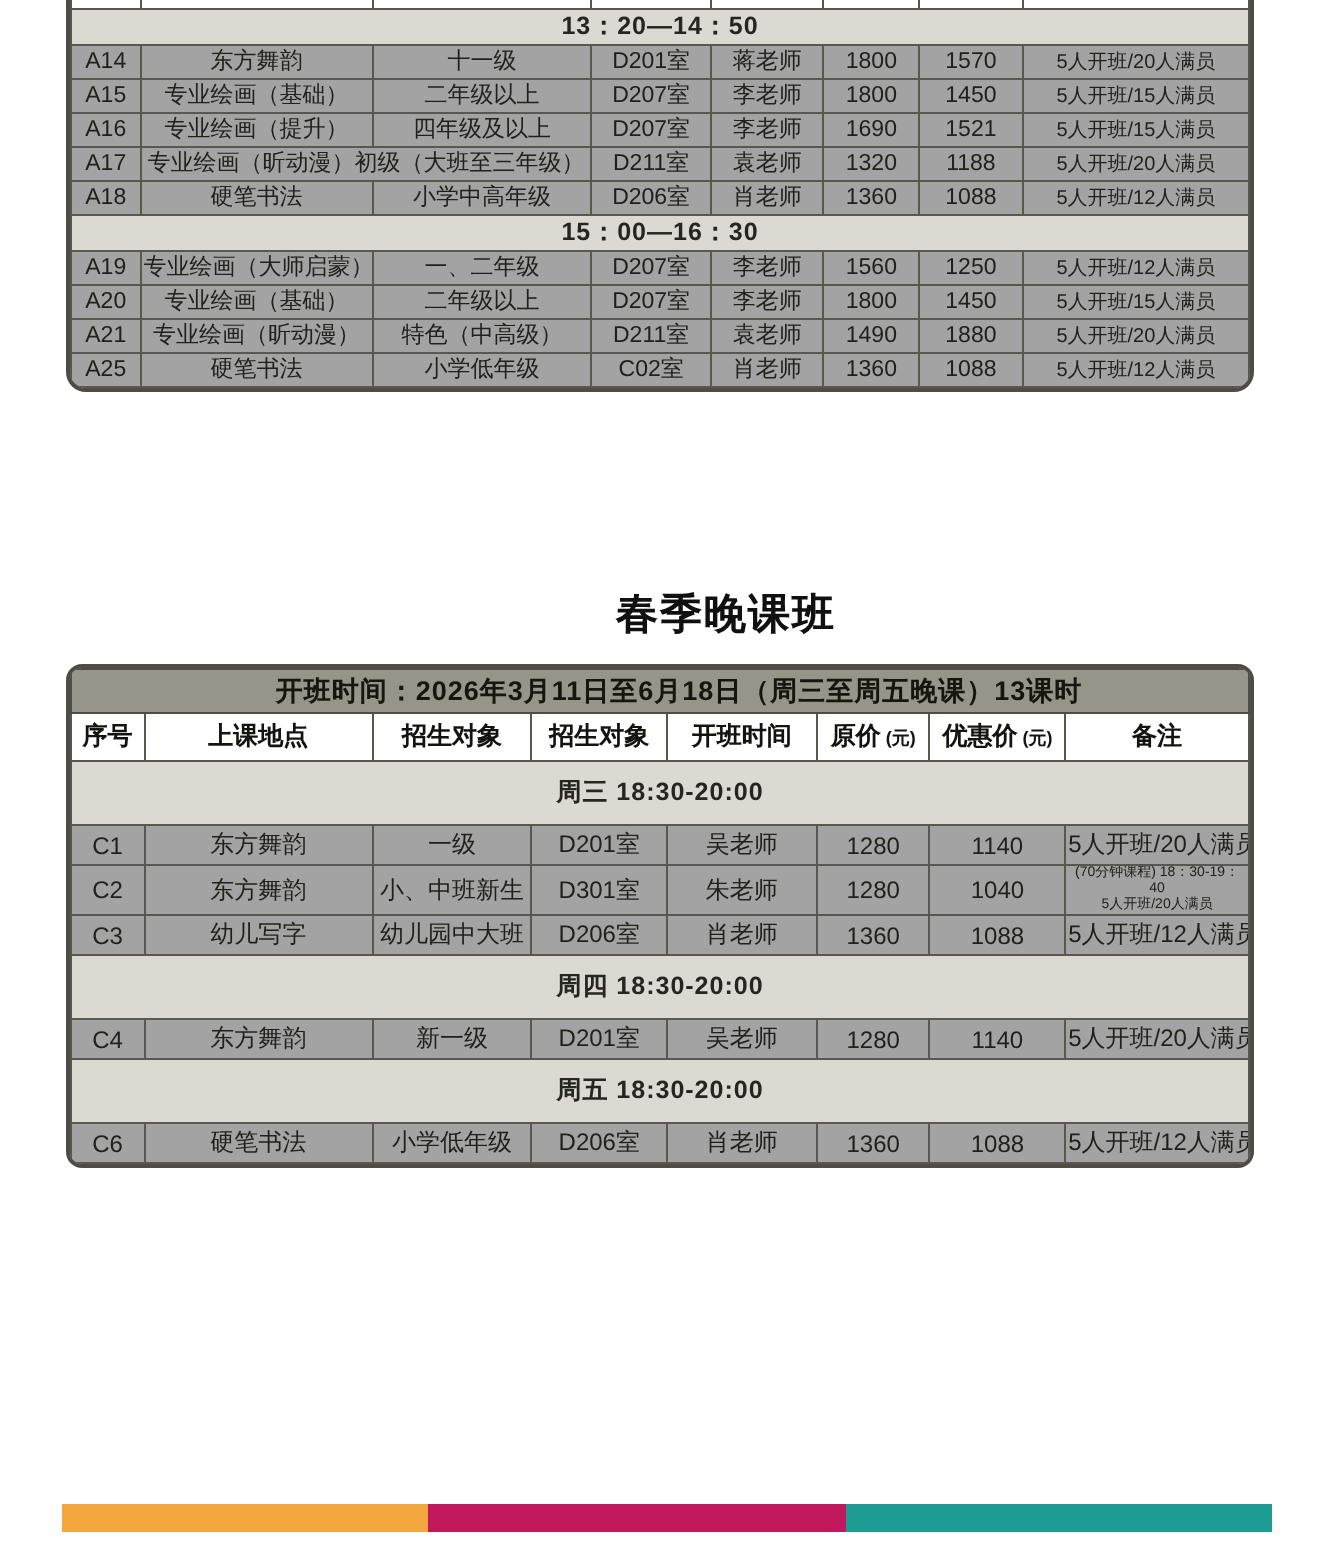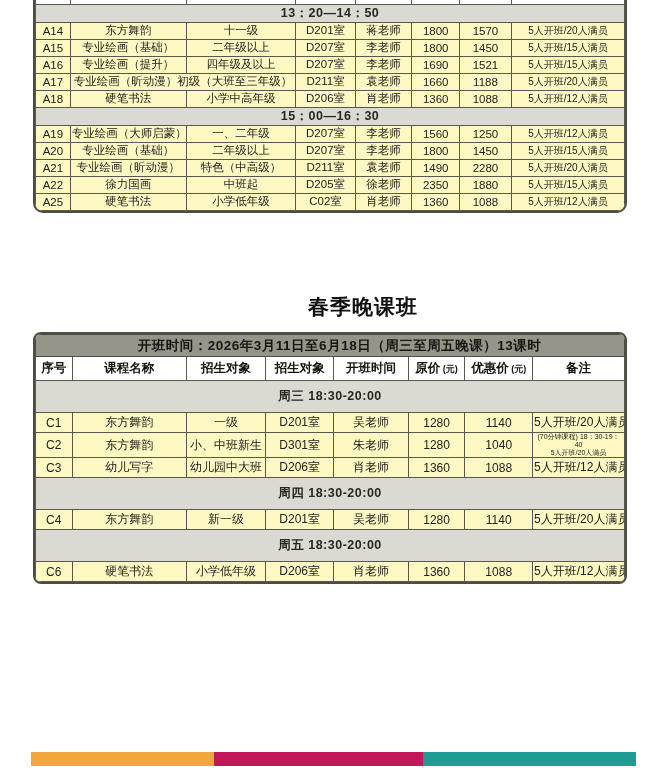--- a/index.html
+++ b/index.html
@@ -5,21 +5,21 @@
   * { margin:0; padding:0; box-sizing:border-box; }
   html,body { background:#fff; }
   body {
     width:660px; height:779px; position:relative;
     font-family:"Liberation Sans","DejaVu Sans",sans-serif;
     color:#1e1e1a;
   }
   .page { position:absolute; inset:0; background:#ffffff; overflow:hidden; }
 
   
-  .tbl-wrap { position:absolute; left:33px; width:594px; border:2px solid #4d4d45; background:#fef9c3; }
+  .tbl-wrap { position:absolute; left:33px; width:594px; border:2px solid #4d4d45; background:#a3a3a3; }
   table { width:100%; border-collapse:collapse; table-layout:fixed; }
   td, th {
     border:1px solid #58584f;
     text-align:center; vertical-align:middle;
     font-size:11.5px; color:#21211c;
     overflow:hidden; white-space:nowrap;
     padding:0 1px;
   }
   tr.band td {
     background:#dbdad2; font-size:12.5px; font-weight:600;
@@ -125,21 +125,21 @@
             <td>李老师</td>
             <td>1690</td>
             <td>1521</td>
             <td class="remark">5人开班/15人满员</td>
           </tr>
           <tr class="row">
             <td>A17</td>
             <td colspan="2">专业绘画（昕动漫）初级（大班至三年级）</td>
             <td>D211室</td>
             <td>袁老师</td>
-            <td>1660</td>
+            <td>1320</td>
             <td>1188</td>
             <td class="remark">5人开班/20人满员</td>
           </tr>
           <tr class="row">
             <td>A18</td>
             <td>硬笔书法</td>
             <td>小学中高年级</td>
             <td>D206室</td>
             <td>肖老师</td>
             <td>1360</td>
@@ -169,32 +169,22 @@
             <td>1450</td>
             <td class="remark">5人开班/15人满员</td>
           </tr>
           <tr class="row">
             <td>A21</td>
             <td>专业绘画（昕动漫）</td>
             <td>特色（中高级）</td>
             <td>D211室</td>
             <td>袁老师</td>
             <td>1490</td>
-            <td>2280</td>
-            <td class="remark">5人开班/20人满员</td>
-          </tr>
-          <tr class="row">
-            <td>A22</td>
-            <td>徐力国画</td>
-            <td>中班起</td>
-            <td>D205室</td>
-            <td>徐老师</td>
-            <td>2350</td>
             <td>1880</td>
-            <td class="remark">5人开班/15人满员</td>
+            <td class="remark">5人开班/20人满员</td>
           </tr>
           <tr class="row">
             <td>A25</td>
             <td>硬笔书法</td>
             <td>小学低年级</td>
             <td>C02室</td>
             <td>肖老师</td>
             <td>1360</td>
             <td>1088</td>
             <td class="remark">5人开班/12人满员</td>
@@ -216,21 +206,21 @@
           <col style="width:9.6%">
         <col style="width:11.5%">
           <col style="width:15.6%">
       </colgroup>
       <tbody id="t2body">
         <tr class="banner">
           <td colspan="8">开班时间：2026年3月11日至6月18日（周三至周五晚课）13课时</td>
         </tr>
         <tr class="head" id="t2head">
             <th>序号</th>
-            <th>课程名称</th>
+            <th>上课地点</th>
             <th>招生对象</th>
             <th>招生对象</th>
             <th>开班时间</th>
             <th>原价<span class="unit"> (元)</span></th>
             <th>优惠价<span class="unit"> (元)</span></th>
             <th>备注</th>
           </tr>
       <tr class="band">
             <td colspan="8">周三 18:30-20:00</td>
           </tr>

